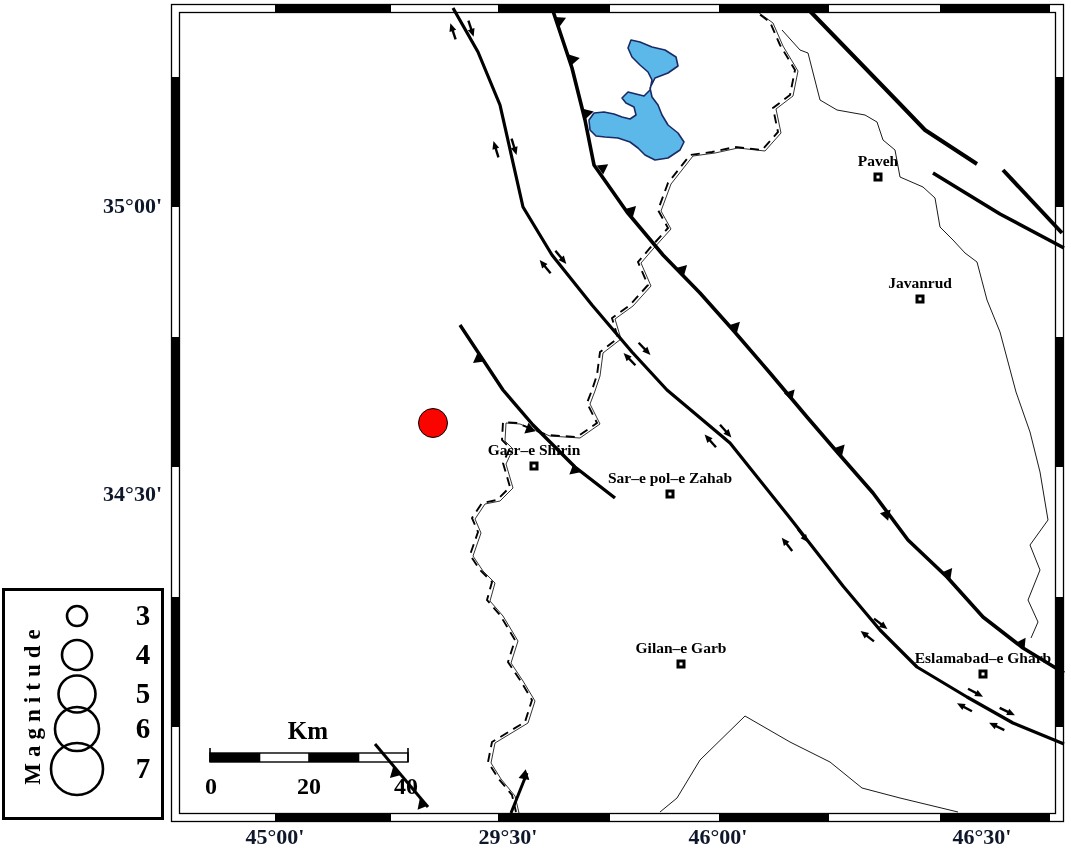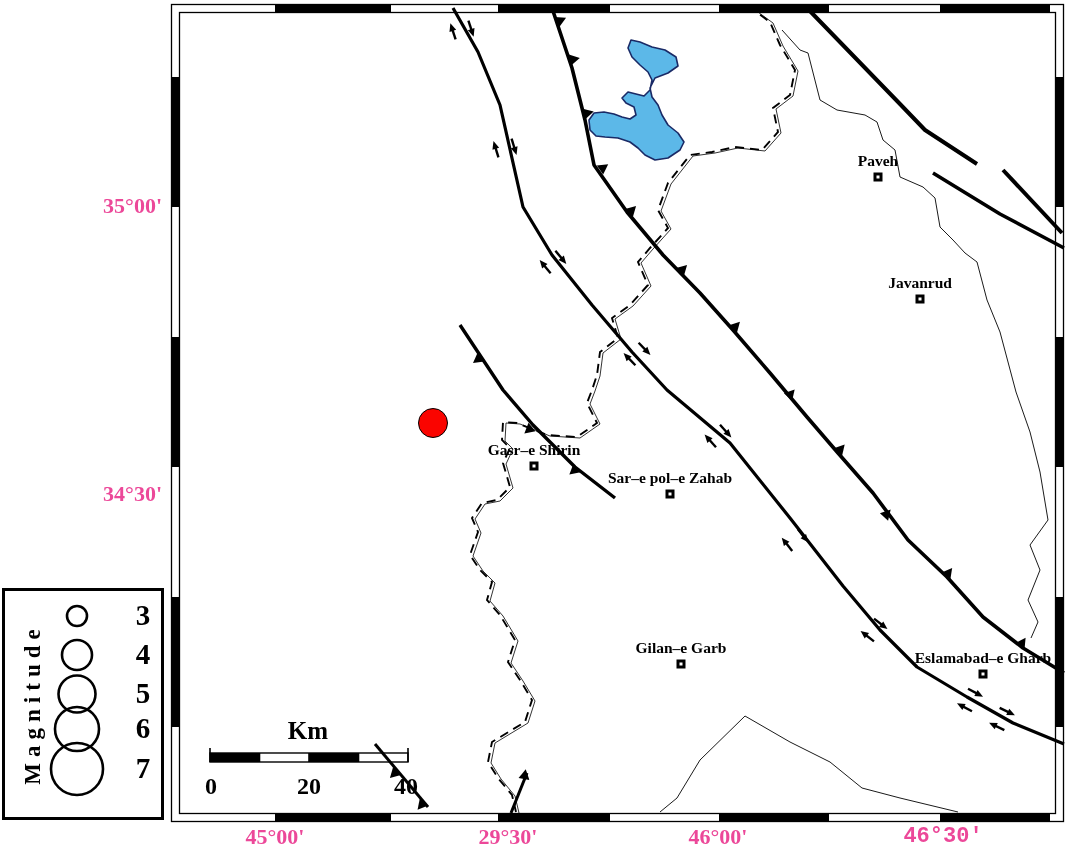--- a/index.html
+++ b/index.html
@@ -1,19 +1,19 @@
 <!DOCTYPE html>
 <html><head>
 <meta charset="utf-8">
 <style>
   html,body{margin:0;padding:0;background:#fff;}
   #stage{position:relative;width:1071px;height:850px;background:#fff;overflow:hidden;
          font-family:"Liberation Serif",serif;}
   #map-svg{position:absolute;left:0;top:0;}
-  .axis-label{position:absolute;font-weight:bold;font-size:22px;color:#ec4899;}
+  .axis-label{position:absolute;font-weight:bold;font-size:22px;color:#0f172a;}
   .axis-left{width:132px;text-align:right;}
   .axis-bottom{width:140px;text-align:center;}
   
   #legend{position:absolute;left:2px;top:588px;width:156px;height:226px;border:3px solid #000;
           background:#fff;}
   #legend-title{position:absolute;left:28px;top:113px;transform:translate(-50%,-50%) rotate(-90deg);
           white-space:nowrap;font-weight:bold;font-size:23px;letter-spacing:6px;}
   #legend-circles{position:absolute;left:0;top:0;}
   .legend-num{position:absolute;left:118px;width:40px;text-align:center;
           font-weight:bold;font-size:29px;}
@@ -174,21 +174,21 @@
       <rect x="981.5" y="672.5" width="3" height="3" fill="#fff"></rect>
       <text x="983" y="663" font-size="15.5" font-weight="bold" font-family="&quot;Liberation Serif&quot;,serif" text-anchor="middle" fill="#000">Eslamabad–e Gharb</text>
       <circle cx="433" cy="423" r="14.5" fill="#fa0400" stroke="#000" stroke-width="1"></circle>
     </svg>
 
   <span class="axis-label axis-left" style="left:30px;top:193px;">35°00'</span>
   <span class="axis-label axis-left" style="left:30px;top:453px;margin-top:28px;">34°30'</span>
   <span class="axis-label axis-bottom" style="left:205px;top:824px;">45°00'</span>
   <span class="axis-label axis-bottom" style="left:438px;top:824px;">29°30'</span>
   <span class="axis-label axis-bottom" style="left:648px;top:824px;text-align:center;">46°00'</span>
-  <span class="axis-label axis-bottom" style="left:873px;top:824px;font-family:Liberation Mono, monospace;">46°30'</span>
+  <span class="axis-label axis-bottom" style="left:912px;top:824px;">46°30'</span>
 
   <div id="legend">
     <span id="legend-title">Magnitude</span>
     <svg id="legend-circles" width="156" height="226">
         <circle cx="72" cy="25" r="10" fill="none" stroke="#000" stroke-width="2.6"></circle>
         <circle cx="72" cy="64" r="15" fill="none" stroke="#000" stroke-width="2.6"></circle>
         <circle cx="72" cy="103" r="18.5" fill="none" stroke="#000" stroke-width="2.6"></circle>
         <circle cx="72" cy="138" r="22" fill="none" stroke="#000" stroke-width="2.6"></circle>
         <circle cx="72" cy="178" r="26" fill="none" stroke="#000" stroke-width="2.6"></circle>
       </svg>

